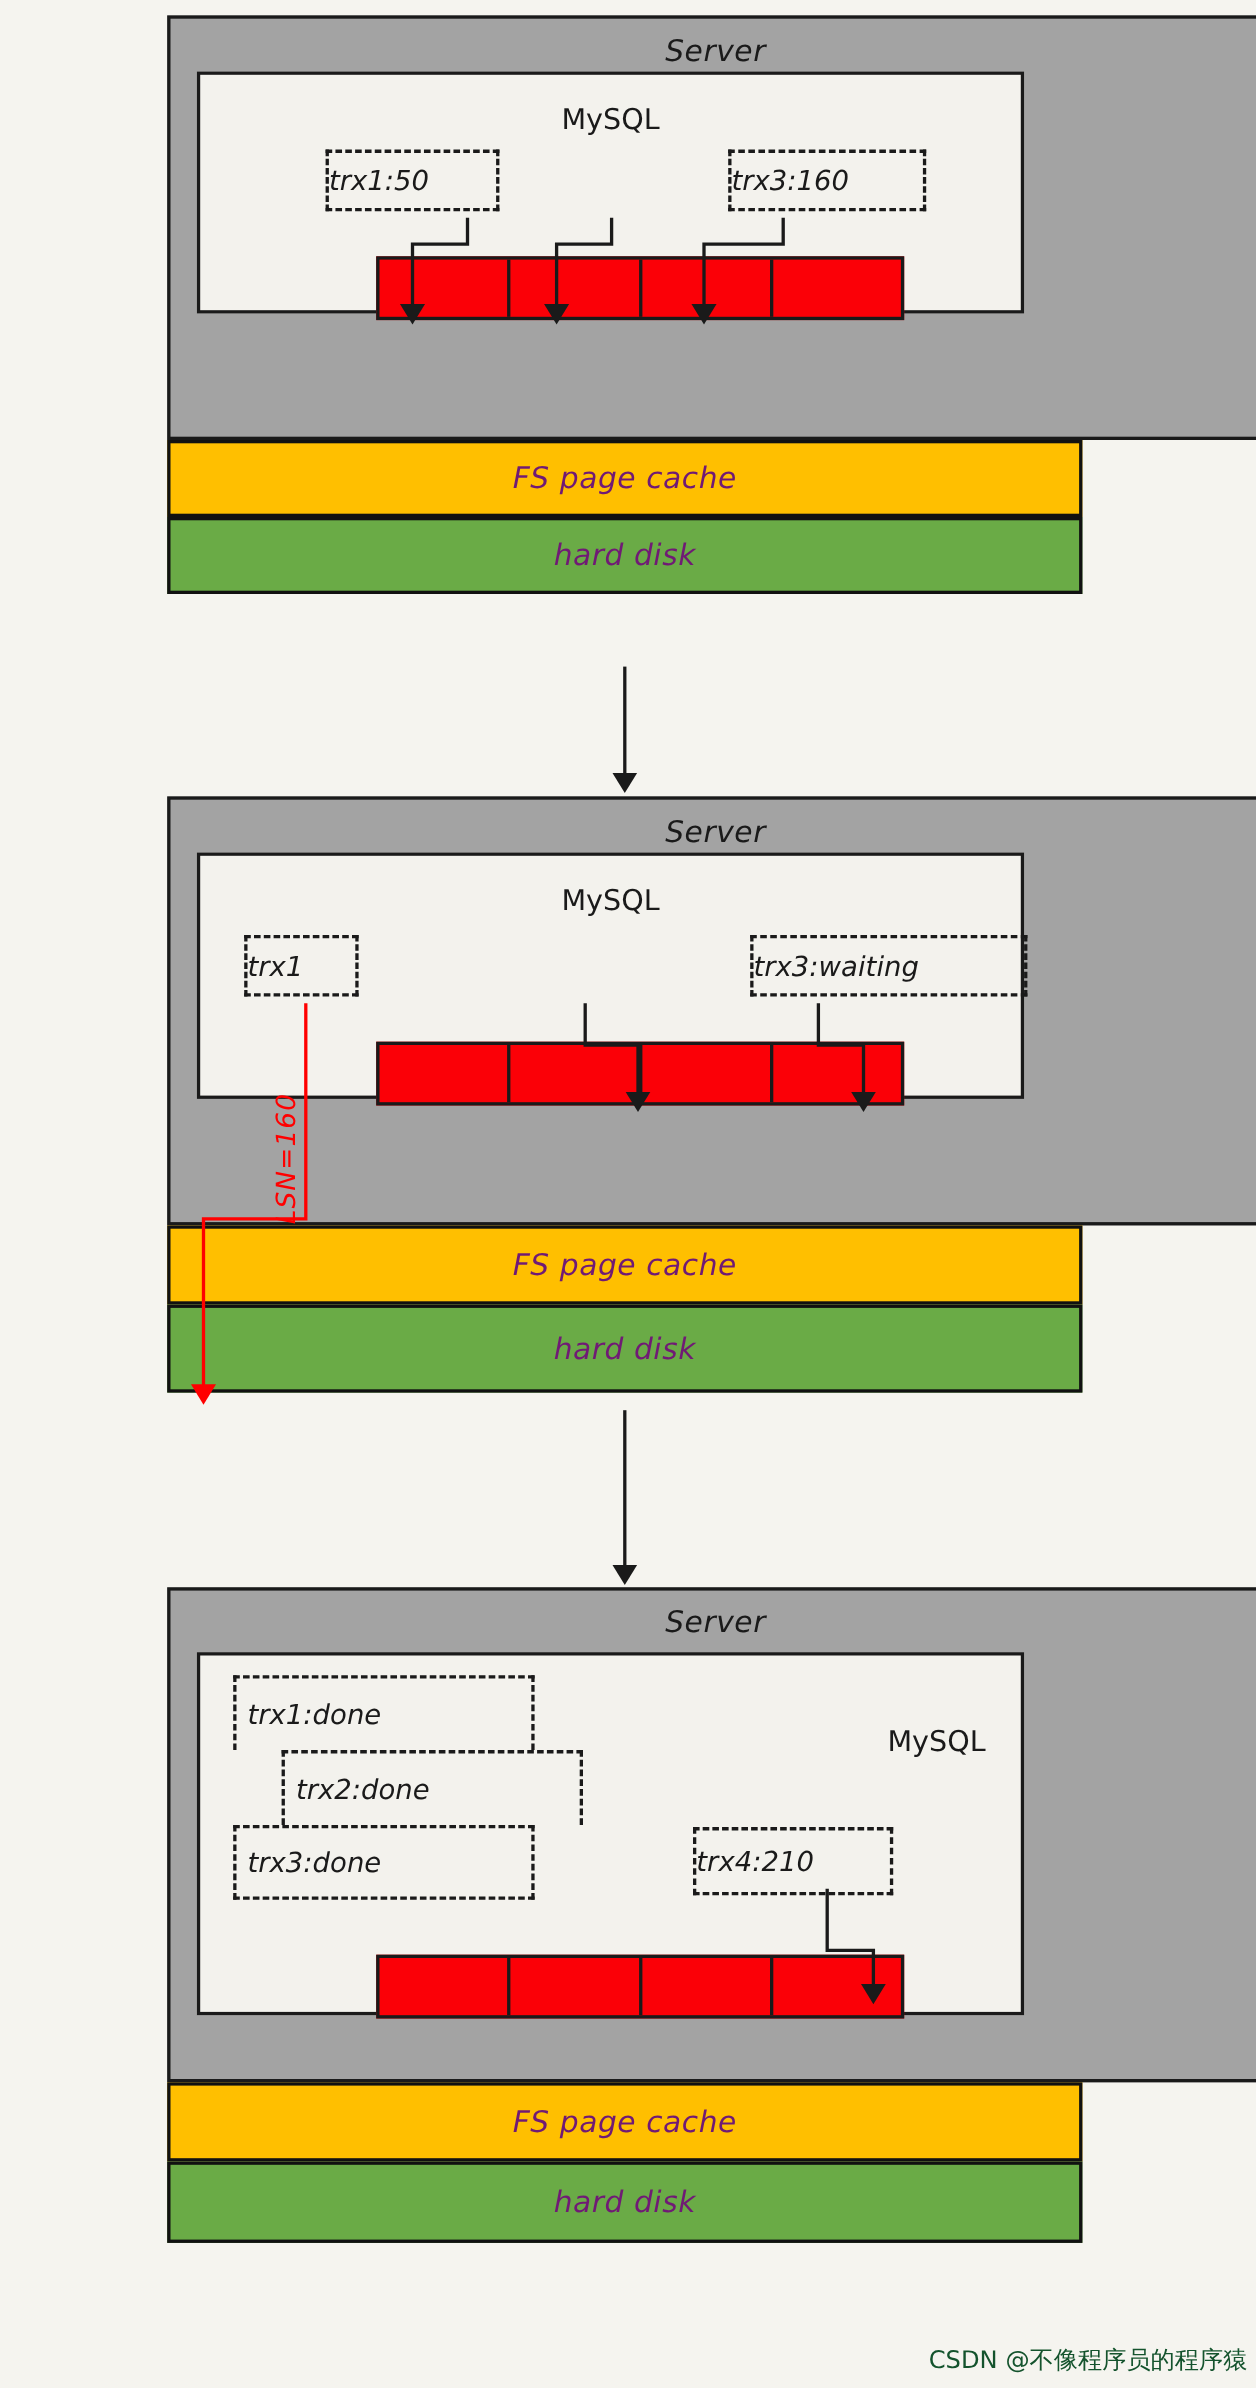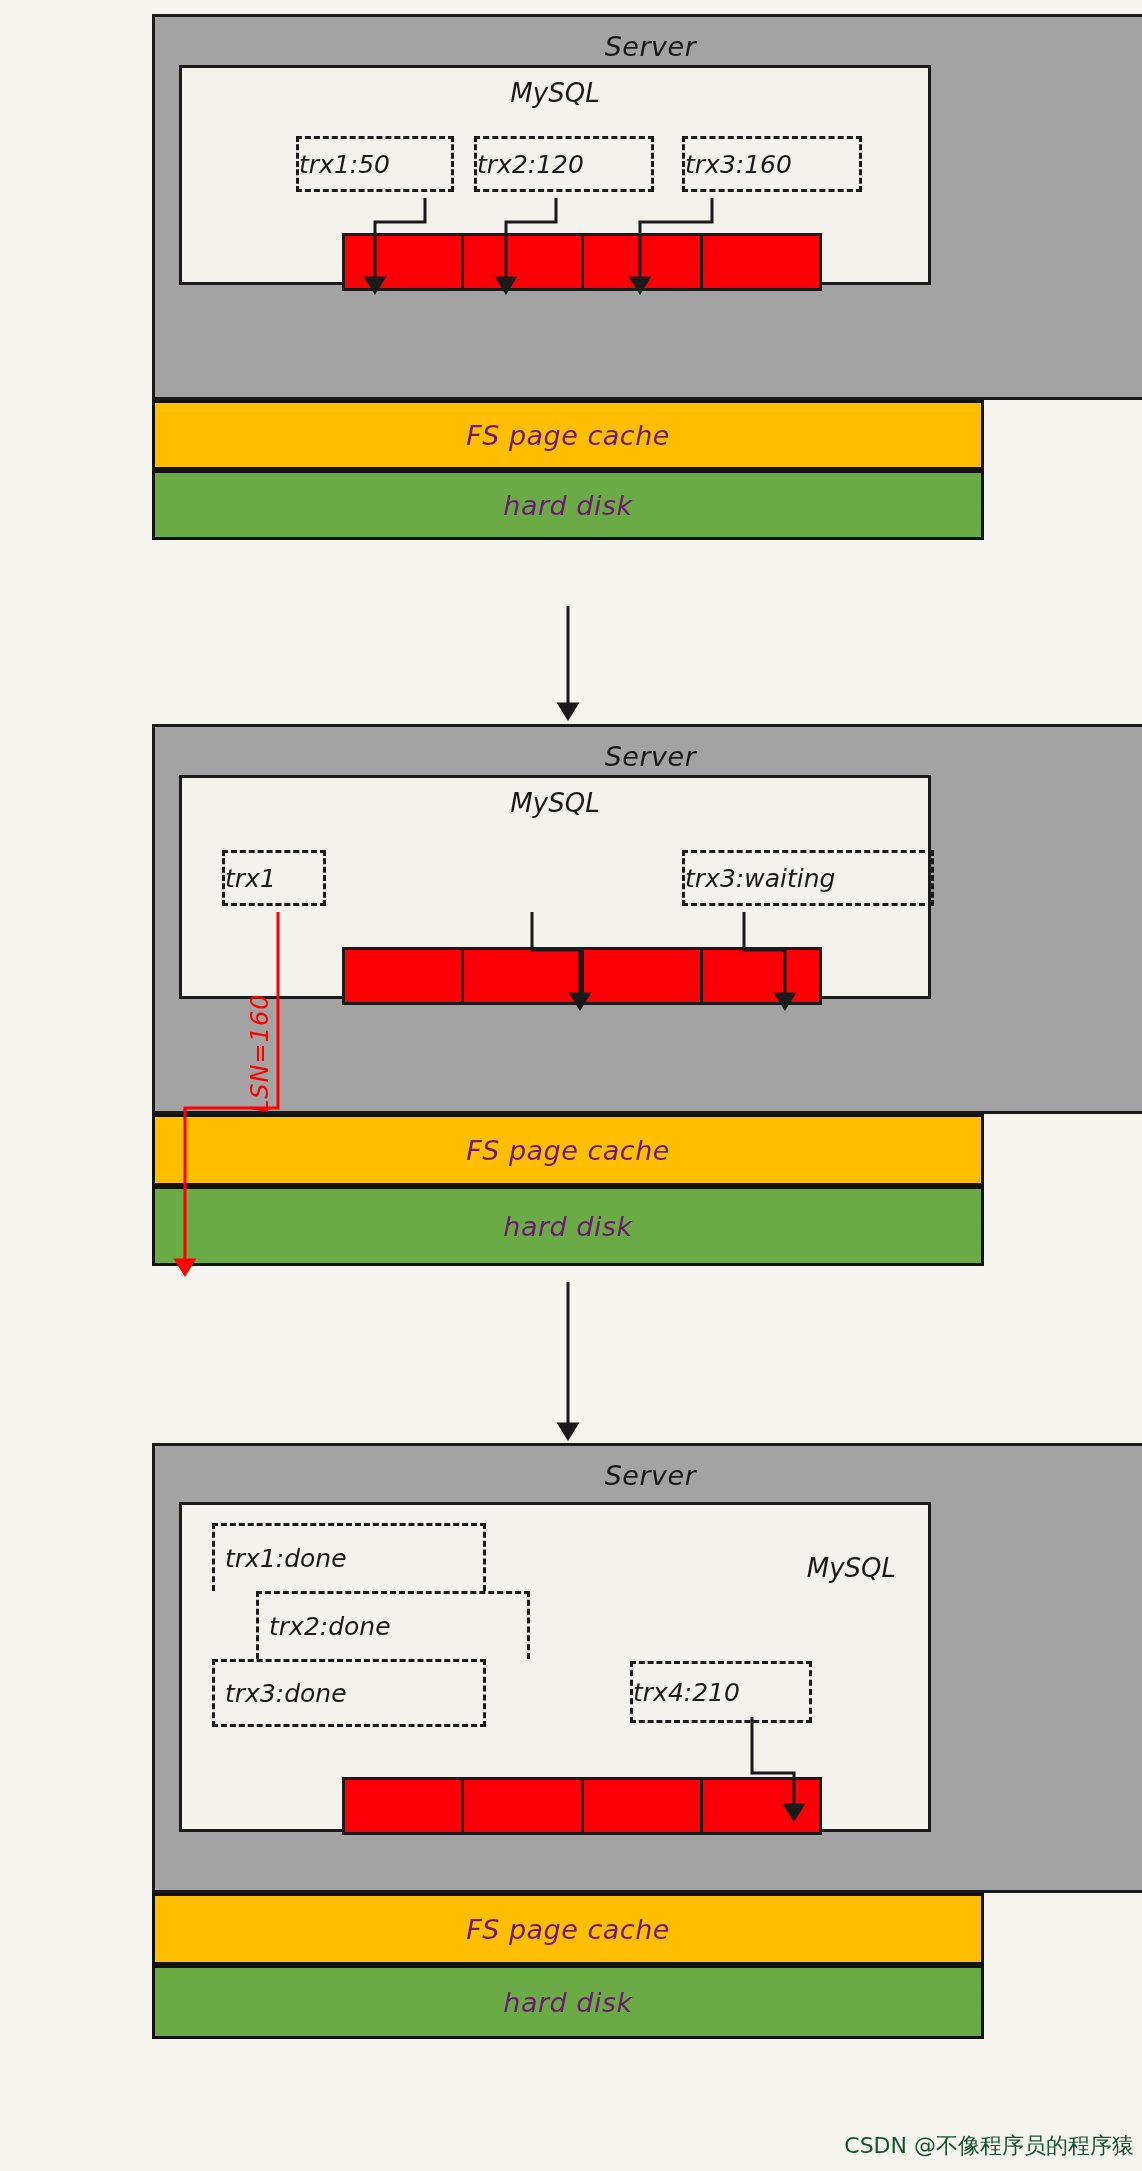--- a/index.html
+++ b/index.html
@@ -33,22 +33,22 @@
   .mysql-box{
     position:absolute;
     box-sizing:border-box;
     border:3px solid #1a1a1a;
     background:#f3f2ed;
   }
   .mysql-label{
     position:absolute;
     font-size:26px;
     color:#1a1a1a;
-    font-style:italic;
-    white-space:nowrap;
+    white-space:nowrap;
+    margin-top:16px;
   }
 
   
   .trx{
     position:absolute;
     box-sizing:border-box;
     border:3px dashed #1a1a1a;
     display:flex;align-items:center;
     font-size:25px;color:#1a1a1a;
     font-style:italic;
@@ -119,24 +119,21 @@
 
     <div class="server-box" style="height:386px;">
       <div class="server-label" style="top:14px;">Server</div>
 
       <div class="mysql-box" style="left:24px;top:48px;width:752px;height:220px;">
         <div class="mysql-label" style="left:0;right:0;top:10px;text-align:center;">MySQL</div>
 
         <div class="trx" style="left:114px;top:68px;width:158px;height:56px;">
           <span>trx1:50</span>
         </div>
-        <div class="trx" style="left:292px;top:68px;width:180px;height:56px;">
-          <span>trx2:120</span>
-        </div>
-        <div class="trx" style="left:500px;top:68px;width:180px;height:56px;">
+        <div class="trx" style="left:480px;top:68px;width:180px;height:56px;">
           <span>trx3:160</span>
         </div>
 
         <div class="logbuf" style="left:160px;top:165px;width:480px;height:58px;">
           <div class="cell"></div>
           <div class="cell"></div>
           <div class="cell"></div>
           <div class="cell"></div>
         </div>
       </div>

